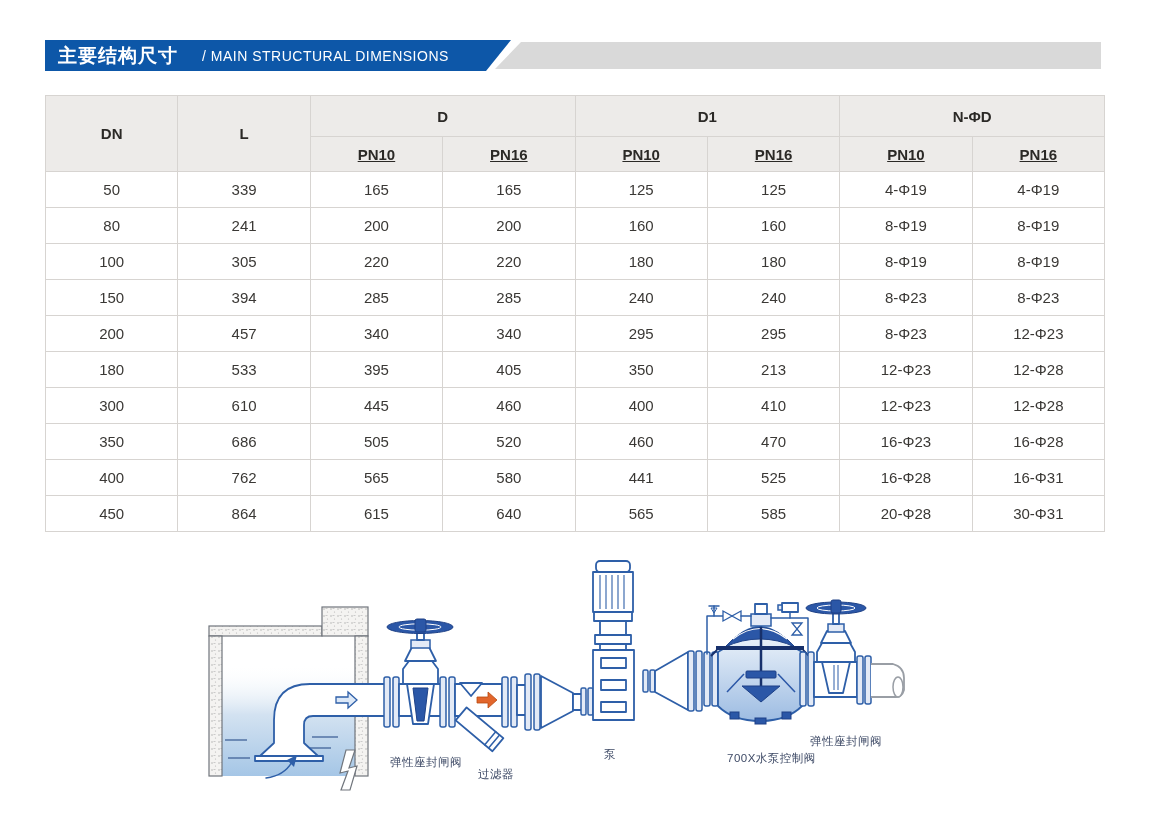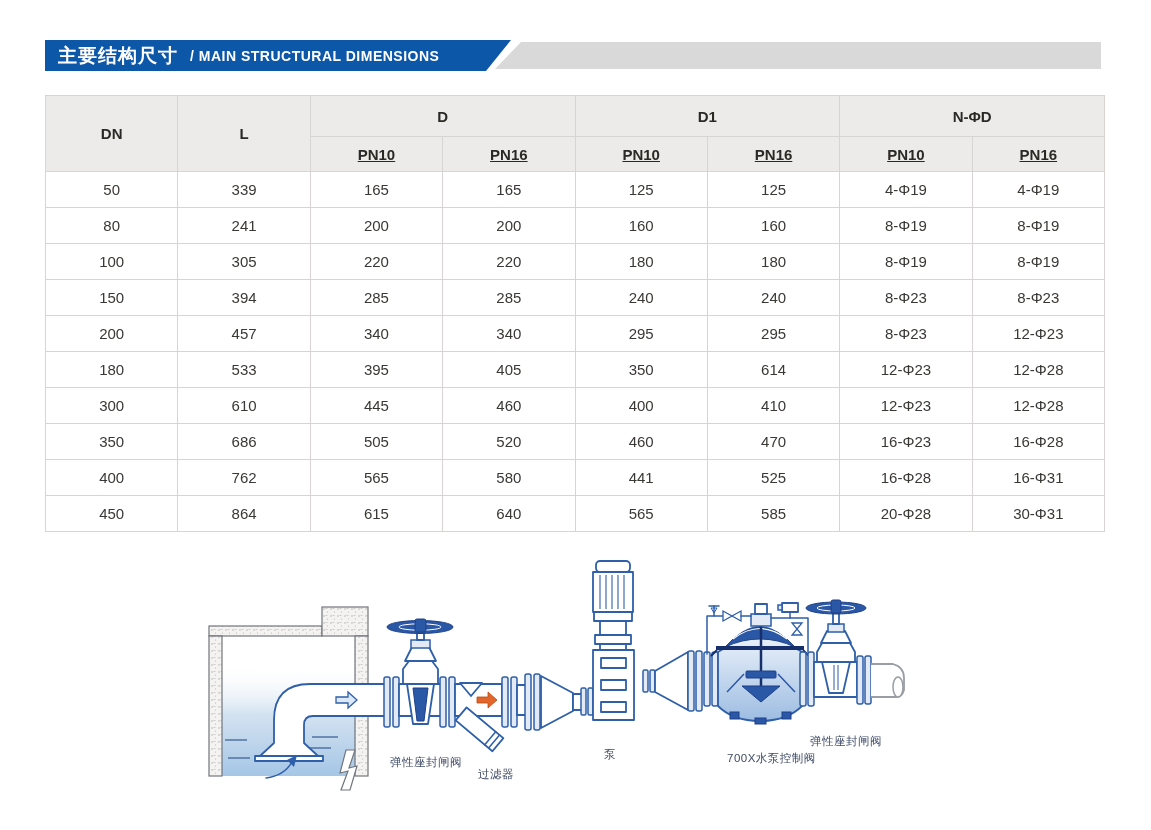--- a/index.html
+++ b/index.html
@@ -13,21 +13,21 @@
     position:absolute;left:450px;right:0;top:2px;bottom:2px;background:#d9d9d9;
     clip-path:polygon(26px 0,100% 0,100% 100%,0 100%);
   }
   .banner-blue{
     position:absolute;left:0;top:0;bottom:0;width:466px;background:#0d57a8;
     clip-path:polygon(0 0,100% 0,calc(100% - 25px) 100%,0 100%);
     color:#fff;display:flex;align-items:center;padding-left:13px;box-sizing:border-box;
     white-space:nowrap;
   }
   .banner-zh{font-size:19px;font-weight:bold;letter-spacing:1px;}
-  .banner-en{font-size:14px;margin-left:12px;letter-spacing:.5px;font-weight:bold;}
+  .banner-en{font-size:14px;margin-left:24px;letter-spacing:.5px;}
   
   table.dim{
     margin:24px 46px 0 45px;width:1060px;border-collapse:collapse;table-layout:fixed;
     font-size:15px;color:#3a3835;
   }
   table.dim th,table.dim td{border:1px solid #d7d4d1;text-align:center;padding:0;}
   table.dim thead th{background:#edebe9;color:#2b2926;font-weight:bold;font-size:15px;}
   table.dim thead tr.grp th{height:40px;}
   table.dim thead tr.sub th{height:34px;text-decoration:underline;}
   table.dim tbody td{height:35px;background:#fff;}
@@ -121,21 +121,21 @@
         <td>295</td>
         <td>8-Φ23</td>
         <td>12-Φ23</td>
       </tr>
       <tr>
         <td>180</td>
         <td>533</td>
         <td>395</td>
         <td>405</td>
         <td>350</td>
-        <td>614</td>
+        <td>213</td>
         <td>12-Φ23</td>
         <td>12-Φ28</td>
       </tr>
       <tr>
         <td>300</td>
         <td>610</td>
         <td>445</td>
         <td>460</td>
         <td>400</td>
         <td>410</td>

